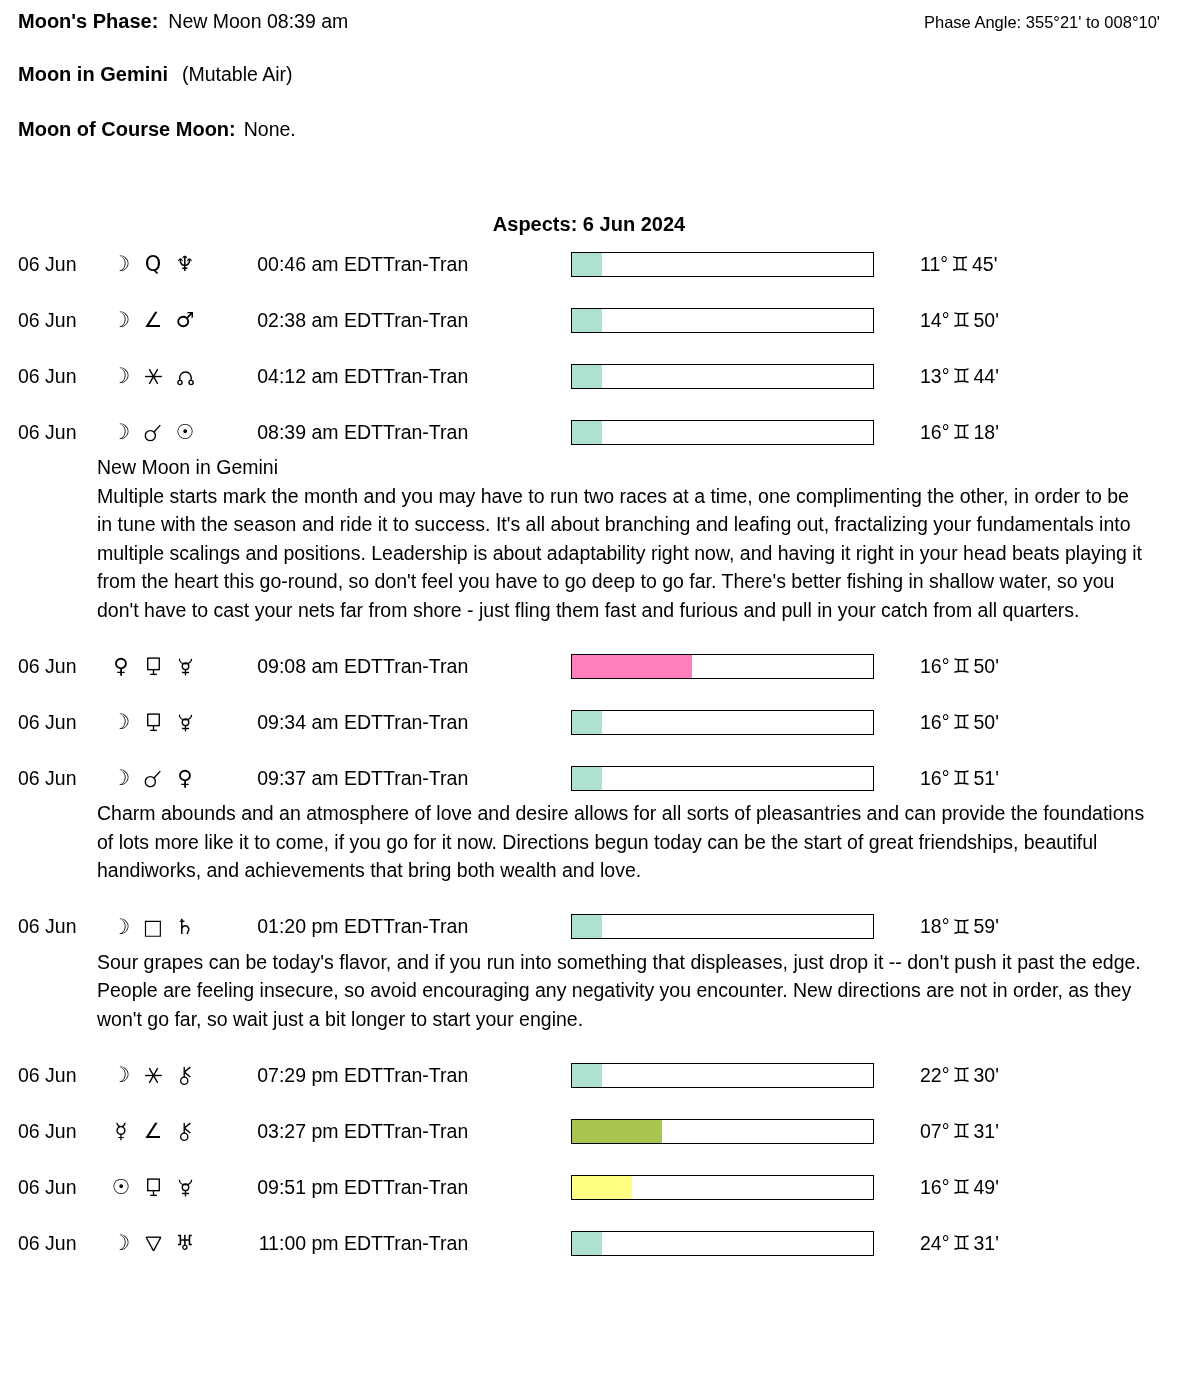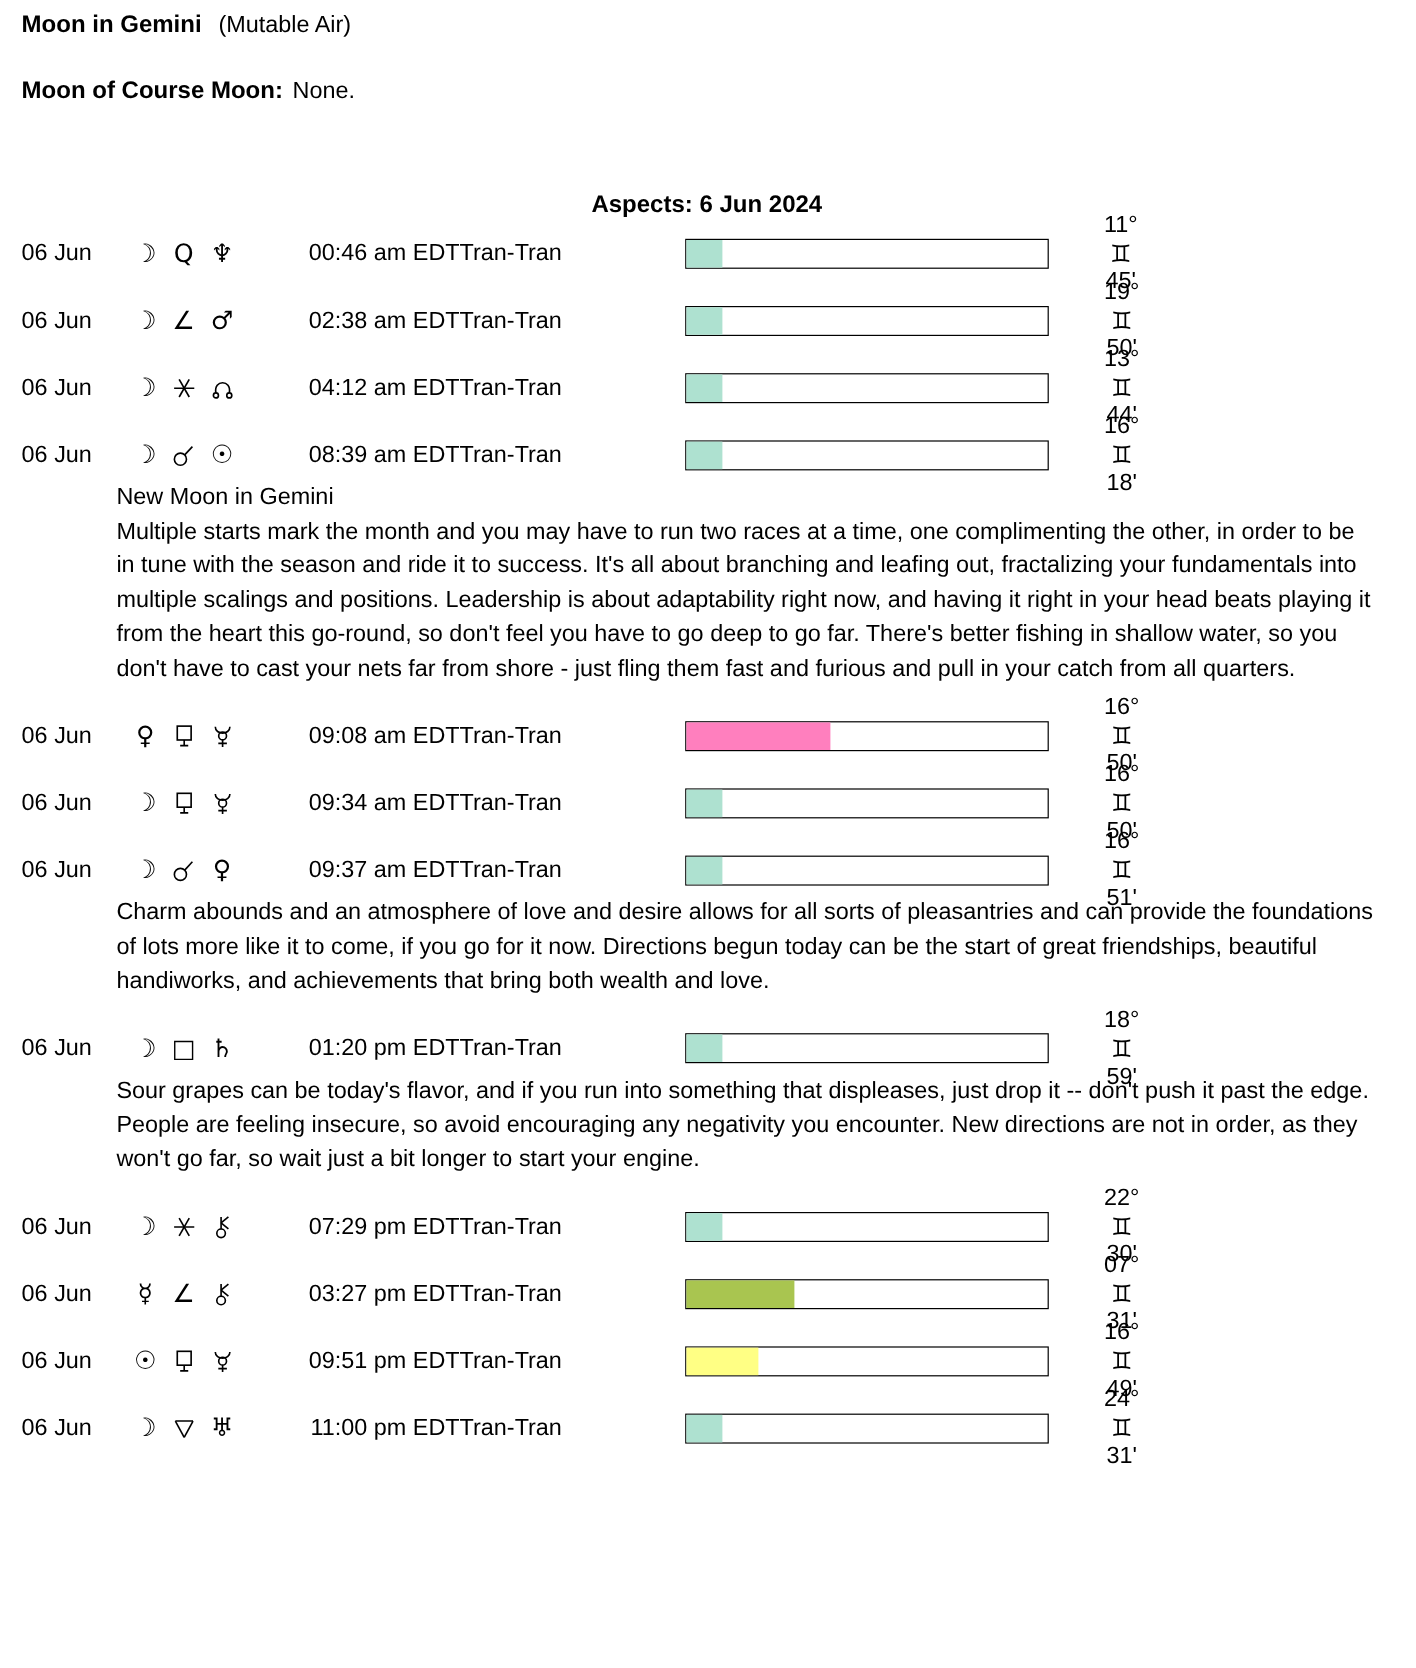--- a/index.html
+++ b/index.html
@@ -32,29 +32,38 @@
   .c-time{width:178px;flex:none;text-align:right;}
   .c-type{width:117px;flex:none;}
   .c-bar{
     margin-left:71px;flex:none;
     width:301px;height:23px;
     border:1.5px solid #000;
     background:#fff;
     display:flex;align-items:stretch;
   }
   .c-bar .fill{height:100%;}
-  .c-deg{margin-left:46px;white-space:nowrap;display:inline-flex;align-items:center;flex-direction:column;}
+  .c-deg{margin-left:46px;white-space:nowrap;display:inline-flex;align-items:center;}
   .deg-sign{font-family:"DejaVu Sans",sans-serif;font-size:20px;margin:0 3px;}
   .desc{margin:-7px 0 14px 79px;width:1048px;line-height:28.5px;}
 </style>
 </head>
 <body>
 
 <div>
 
+  <div class="hdr1">
+    <div>
+      <span class="b">Moon's Phase:</span><span class="val">New Moon 08:39 am</span>
+    </div>
+    <div class="phase">
+      <span>Phase Angle:</span>
+      <span>355°21' to 008°10'</span>
+    </div>
+  </div>
 
   <div class="hline">
     <span class="b">Moon in Gemini</span><span class="note-gap">(Mutable Air)</span>
   </div>
 
   <div class="hline">
     <span class="b">Moon of Course Moon:</span><span class="val" style="margin-left:8px;">None.</span>
   </div>
 
   <div class="title">Aspects: 6 Jun 2024</div>
@@ -84,21 +93,21 @@
           <span class="sym">☽</span>
           <span class="sym">∠</span>
           <span class="sym">♂</span>
         </span>
         <span class="c-time">02:38 am EDT</span>
         <span class="c-type">Tran-Tran</span>
         <span class="c-bar">
           <span class="fill" style="width: 10%; background: rgb(174, 225, 208);"></span>
         </span>
         <span class="c-deg">
-          <span>19°</span>
+          <span>14°</span>
           <span class="deg-sign">♊</span>
           <span>50'</span>
         </span>
       </div>
       <div class="arow">
         <span class="c-date">06 Jun</span>
         <span class="c-sym">
           <span class="sym">☽</span>
           <span class="sym">
             <svg width="21" height="21" viewBox="0 0 20 20">

